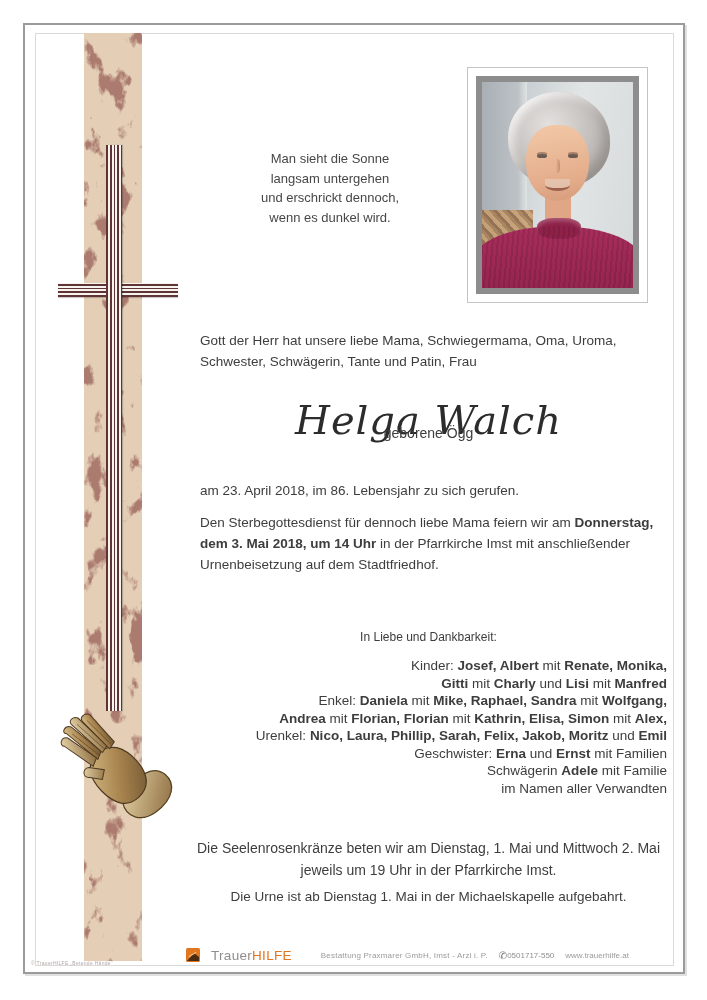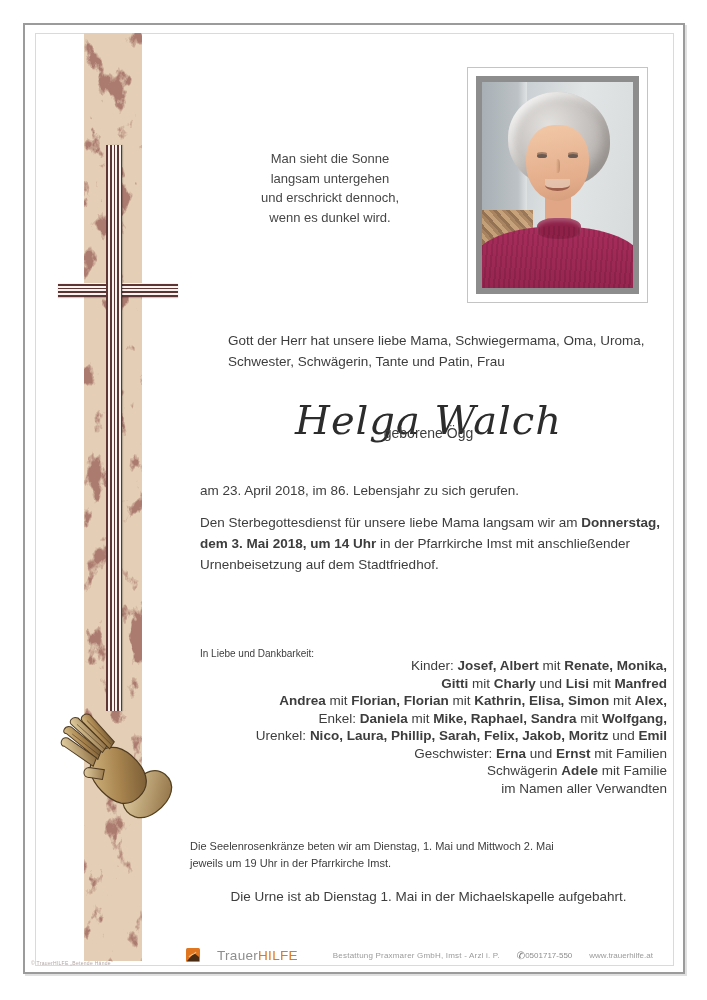--- a/index.html
+++ b/index.html
@@ -44,37 +44,37 @@
   .ph-sweater{position:absolute;left:-6%;bottom:-4%;width:112%;height:34%;border-radius:50% 50% 0 0;
         background:linear-gradient(180deg,#a82d5c 0%,#93244d 100%);}
   .ph-sweater:after{content:"";position:absolute;inset:0;border-radius:inherit;
         background:repeating-linear-gradient(95deg,rgba(0,0,0,.10) 0 2px,rgba(255,255,255,0) 2px 5px);}
   .ph-collar{position:absolute;left:38%;top:-12%;width:26%;height:30%;border-radius:40%;
         background:#8f2149;box-shadow:inset 0 3px 4px rgba(255,255,255,.25);}
   .ph-neck{position:absolute;left:42%;top:52%;width:17%;height:18%;background:#e0a685;}
   
   .txt{position:absolute;line-height:1.42;}
   .poem{left:200px;top:149px;width:260px;text-align:center;font-size:13px;color:#474747;line-height:1.5;}
-  .intro{left:200px;top:331px;width:470px;font-size:13.5px;line-height:1.55;margin-left:28px;}
+  .intro{left:200px;top:331px;width:470px;font-size:13.5px;line-height:1.55;}
   .name{left:200px;top:392px;width:457px;text-align:center;
         font-family:"DejaVu Serif",serif;font-style:italic;font-weight:400;
         font-size:40px;color:#2c2c2c;letter-spacing:1px;}
   .maiden{left:200px;top:424px;width:457px;text-align:center;font-size:14px;color:#3d3d3d;}
   .deathline{left:200px;top:481px;width:470px;font-size:13.5px;}
   .service{left:200px;top:513px;width:480px;font-size:13.5px;line-height:1.55;}
   .dateline{left:200px;top:583px;width:457px;text-align:center;font-size:13.5px;}
-  .gratitude{left:200px;top:647px;width:457px;font-size:10px;}
+  .gratitude{left:200px;top:629px;width:457px;text-align:center;font-size:12px;}
   .family{left:190px;top:657px;width:477px;text-align:right;font-size:13.5px;line-height:1.3;}
   .family .fl{white-space:nowrap;}
-  .rosary{left:190px;top:838px;width:477px;font-size:11px;line-height:1.55;}
+  .rosary{left:190px;top:838px;width:477px;text-align:center;font-size:14px;line-height:1.55;}
   .rosary div{white-space:nowrap;}
   .urn{left:190px;top:887px;width:477px;text-align:center;font-size:13.5px;white-space:nowrap;}
   .b{font-weight:bold;}
   
-  .footer{position:absolute;left:186px;top:946px;height:18px;display:flex;align-items:center;gap:17px;z-index:3;}
+  .footer{position:absolute;left:186px;top:946px;height:18px;display:flex;align-items:center;gap:11px;z-index:3;}
   .brand{font-size:13.5px;letter-spacing:.3px;white-space:nowrap;}
   .brand .p1{color:#8e8e8e;}
   .brand .p2{color:#e0761f;}
   .f-small{font-size:8px;color:#9b9b9b;white-space:nowrap;letter-spacing:.2px;margin-left:18px;}
   .f-phone{font-size:8px;color:#8e8e8e;white-space:nowrap;}
   .f-phone .ic{font-size:10px;vertical-align:-1px;color:#6f6f6f;}
   .f-web{font-size:8px;color:#9b9b9b;white-space:nowrap;}
   .copyright{position:absolute;left:31px;top:960px;font-size:5px;color:#b3a6a6;letter-spacing:.3px;z-index:3;}
 </style>
 </head>
@@ -166,33 +166,33 @@
     <div>Gott der Herr hat unsere liebe Mama, Schwiegermama, Oma, Uroma,</div>
     <div>Schwester, Schwägerin, Tante und Patin, Frau</div>
   </div>
 
   <div class="txt name">Helga Walch</div>
   <div class="txt maiden">geborene Ögg</div>
 
   <div class="txt deathline">am 23. April 2018, im 86. Lebensjahr zu sich gerufen.</div>
 
   <div class="txt service">
-    <div><span>Den Sterbegottesdienst für unsere liebe Mama langsam wir am </span><span class="b">Donnerstag,</span></div>
+    <div><span>Den Sterbegottesdienst für dennoch liebe Mama feiern wir am </span><span class="b">Donnerstag,</span></div>
     <div><span class="b">dem 3. Mai 2018, um 14 Uhr</span><span> in der Pfarrkirche Imst mit anschließender</span></div>
     <div><span>Urnenbeisetzung auf dem Stadtfriedhof.</span></div>
   </div>
 
 
   <div class="txt gratitude">In Liebe und Dankbarkeit:</div>
 
   <div class="txt family">
     <div class="fl"><span>Kinder: </span><span class="b">Josef, Albert</span><span> mit </span><span class="b">Renate, Monika,</span></div>
     <div class="fl"><span class="b">Gitti</span><span> mit </span><span class="b">Charly</span><span> und </span><span class="b">Lisi</span><span> mit </span><span class="b">Manfred</span></div>
+    <div class="fl"><span>Enkel: </span><span class="b">Daniela</span><span> mit </span><span class="b">Mike, Raphael, Sandra</span><span> mit </span><span class="b">Wolfgang,</span></div>
     <div class="fl"><span class="b">Andrea</span><span> mit </span><span class="b">Florian, Florian</span><span> mit </span><span class="b">Kathrin, Elisa, Simon</span><span> mit </span><span class="b">Alex,</span></div>
-    <div class="fl"><span>Enkel: </span><span class="b">Daniela</span><span> mit </span><span class="b">Mike, Raphael, Sandra</span><span> mit </span><span class="b">Wolfgang,</span></div>
     <div class="fl"><span>Urenkel: </span><span class="b">Nico, Laura, Phillip, Sarah, Felix, Jakob, Moritz</span><span> und </span><span class="b">Emil</span></div>
     <div class="fl"><span>Geschwister: </span><span class="b">Erna</span><span> und </span><span class="b">Ernst</span><span> mit Familien</span></div>
     <div class="fl"><span>Schwägerin </span><span class="b">Adele</span><span> mit Familie</span></div>
     <div class="fl"><span>im Namen aller Verwandten</span></div>
   </div>
 
   <div class="txt rosary">
     <div>Die Seelenrosenkränze beten wir am Dienstag, 1. Mai und Mittwoch 2. Mai</div>
     <div>jeweils um 19 Uhr in der Pfarrkirche Imst.</div>
   </div>

